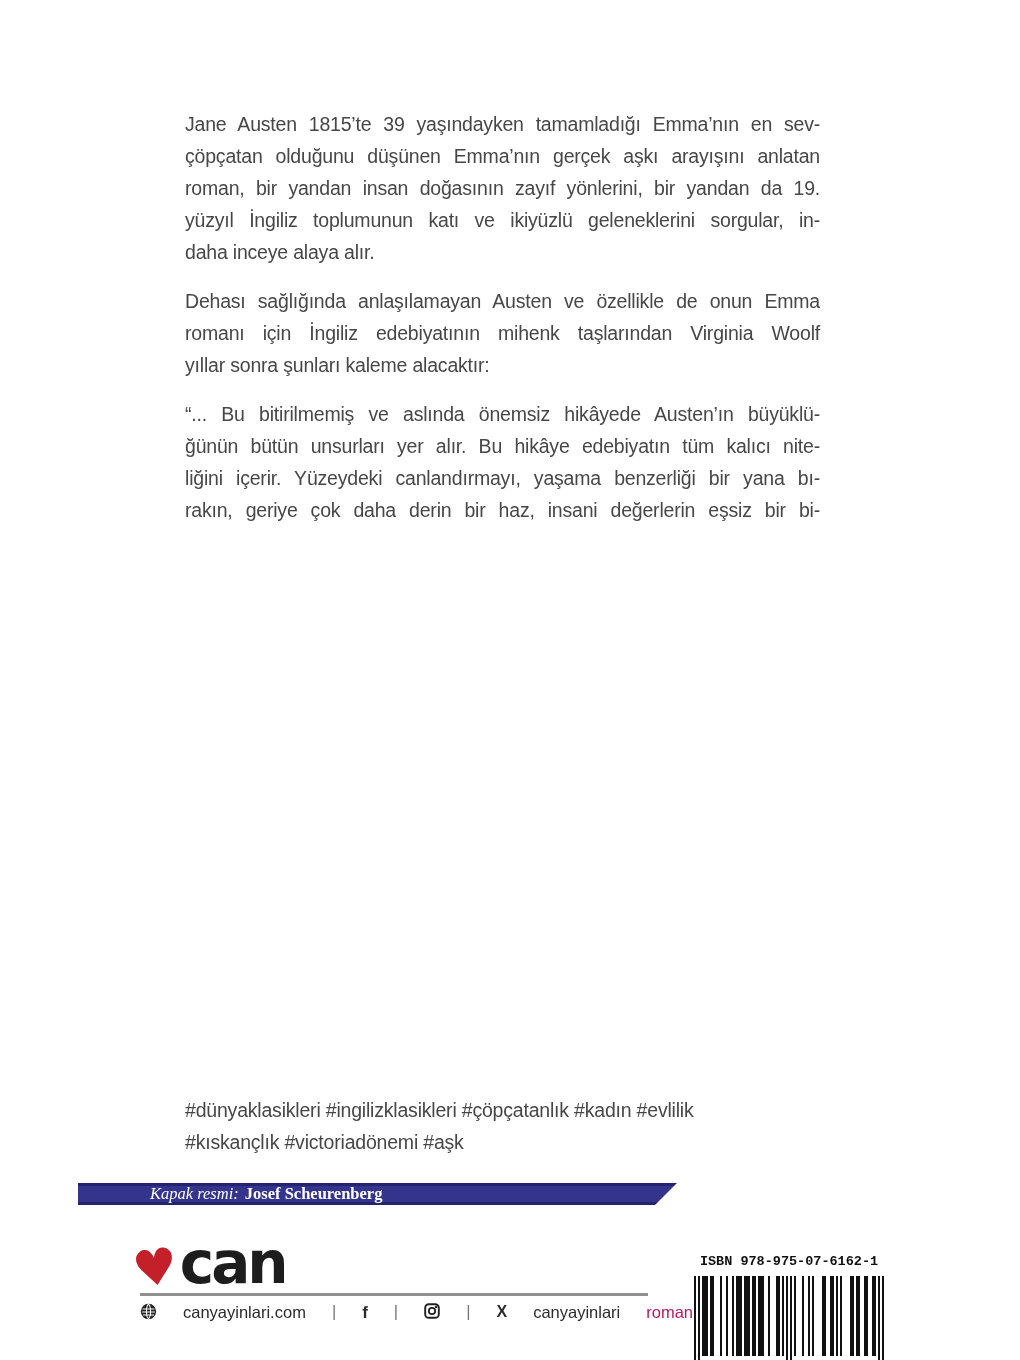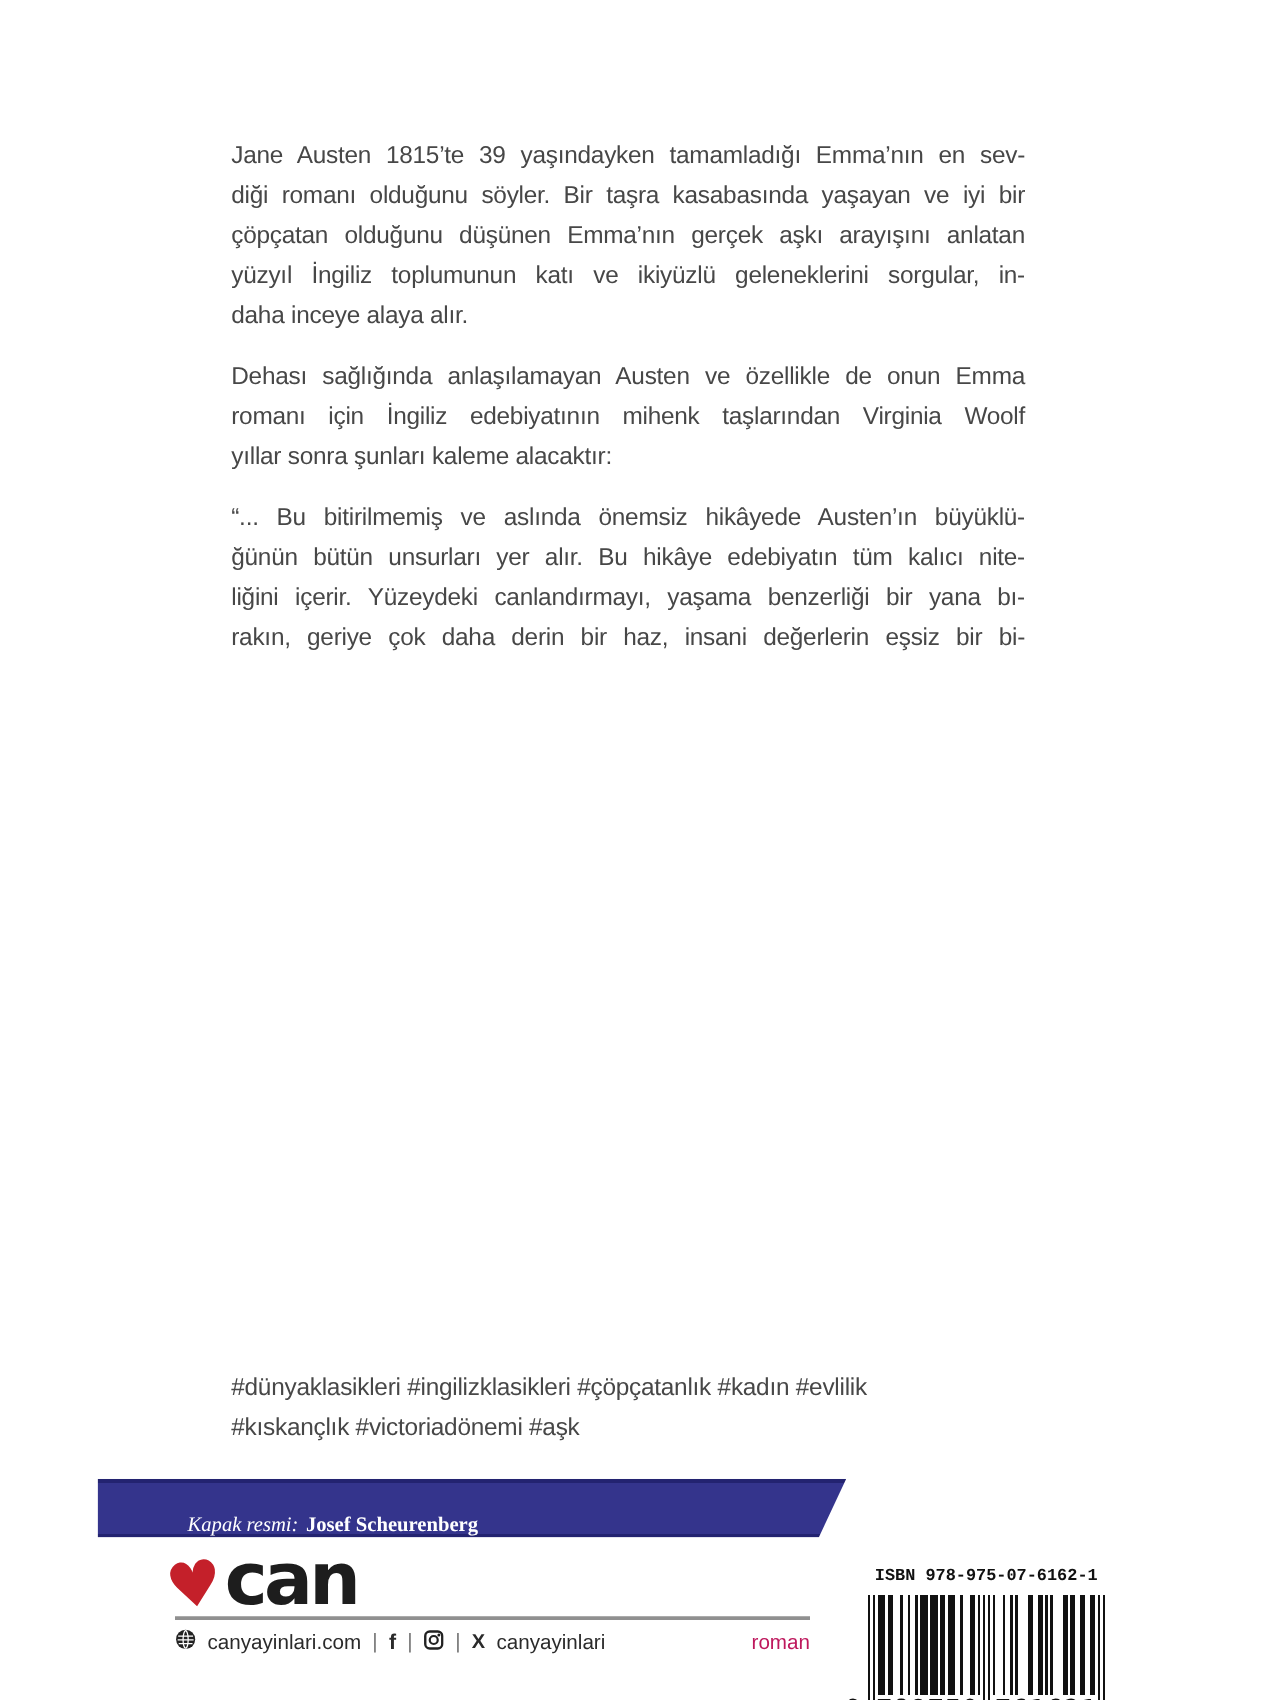--- a/index.html
+++ b/index.html
@@ -14,42 +14,42 @@
   .tline{line-height:32px;text-align:justify;text-align-last:justify;white-space:normal;}
   .tline.last{text-align-last:left;}
   .tline .it{}
 
   
   .hashtags{position:absolute;left:185px;top:1094px;width:680px;color:var(--text-color,#474747);
             font-size:19.5px;letter-spacing:-0.2px;}
   .hashline{line-height:32px;}
 
   
-  .credit-band{position:absolute;left:78px;top:1183px;width:599px;height:47px;
+  .credit-band{position:absolute;left:78px;top:1183px;width:599px;height:22px;
       background:linear-gradient(to bottom,var(--band-edge-color,#232370) 0 3px,
                  var(--band-color,#34348c) 3px calc(100% - 3px),
                  var(--band-edge-color,#232370) calc(100% - 3px) 100%);
       clip-path:polygon(0 0,100% 0,calc(100% - 22px) 100%,0 100%);
-      display:flex;align-items:flex-end;padding-left:72px;box-sizing:border-box;}
+      display:flex;align-items:center;padding-left:72px;box-sizing:border-box;}
   .credit-band span{color:#fff;font-family:"Liberation Serif","DejaVu Serif",serif;font-size:16.5px;}
   .credit-label{font-style:italic;margin-right:6px;}
   .credit-name{font-weight:600;}
 
   
   .logo{position:absolute;left:133px;top:1234px;display:flex;align-items:baseline;line-height:58px;}
   .heart{color:var(--heart-red,#c4202a);font-size:50px;display:inline-block;
          transform:rotate(-8deg);position:relative;top:2px;font-family:"DejaVu Sans",sans-serif;}
   .logo-text{color:var(--logo-black,#1d1d1d);font-weight:bold;font-size:58px;letter-spacing:-3px;
              font-family:"DejaVu Sans",sans-serif;margin-left:2px;}
 
   .rule{position:absolute;left:140px;top:1293px;width:508px;height:3px;background:var(--rule-gray,#909090);}
 
   
-  .footer-row{position:absolute;left:140px;top:1303px;width:508px;display:flex;align-items:center;
-              gap:9px;font-size:16.5px;color:#2b2b2b;}
+  .footer-row{position:absolute;left:140px;top:1303px;width:508px;display:flex;align-items:flex-start;
+              gap:26px;font-size:16.5px;color:#2b2b2b;}
   .footer-row .sep{color:#777;font-weight:300;transform:translateY(-1px);}
   .fb{font-weight:bold;font-size:17px;}
   .xlogo{font-weight:bold;font-size:16px;}
   .genre{margin-left:auto;color:#be185d;}
   .ficon{display:inline-block;vertical-align:middle;}
 
   
   .barcode{position:absolute;left:694px;top:1254px;width:198px;height:132px;}
   .isbn-text{position:absolute;left:0;top:0;width:190px;text-align:center;
              font-family:"Liberation Mono","DejaVu Sans Mono",monospace;
@@ -62,22 +62,22 @@
   .bd-right{left:101px;width:84px;text-align:center;}
 </style>
 </head>
 <body>
 
 <div class="page">
 
   <section class="synopsis" id="synopsis">
       <div class="para">
         <div class="tline"><span>Jane Austen 1815’te 39 yaşındayken tamamladığı </span><span class="it">Emma</span><span>’nın en sev-</span></div>
-        <div class="tline"><span>diği romanı olduğunu söyler. Bir taşra kasabasında yaşayan ve iyi bir</span></div>
         <div class="tline"><span>çöpçatan olduğunu düşünen Emma’nın gerçek aşkı arayışını anlatan</span></div>
+        <div class="tline"><span>roman, bir yandan insan doğasının zayıf yönlerini, bir yandan da 19.</span></div>
         <div class="tline"><span>yüzyıl İngiliz toplumunun katı ve ikiyüzlü geleneklerini sorgular, in-</span></div>
         <div class="tline last"><span>daha inceye alaya alır.</span></div>
       </div>
       <div class="para">
         <div class="tline"><span>Dehası sağlığında anlaşılamayan Austen ve özellikle de onun </span><span class="it">Emma</span></div>
         <div class="tline"><span>romanı için İngiliz edebiyatının mihenk taşlarından Virginia Woolf</span></div>
         <div class="tline last"><span>yıllar sonra şunları kaleme alacaktır:</span></div>
       </div>
       <div class="para">
         <div class="tline"><span>“... Bu bitirilmemiş ve aslında önemsiz hikâyede Austen’ın büyüklü-</span></div>

